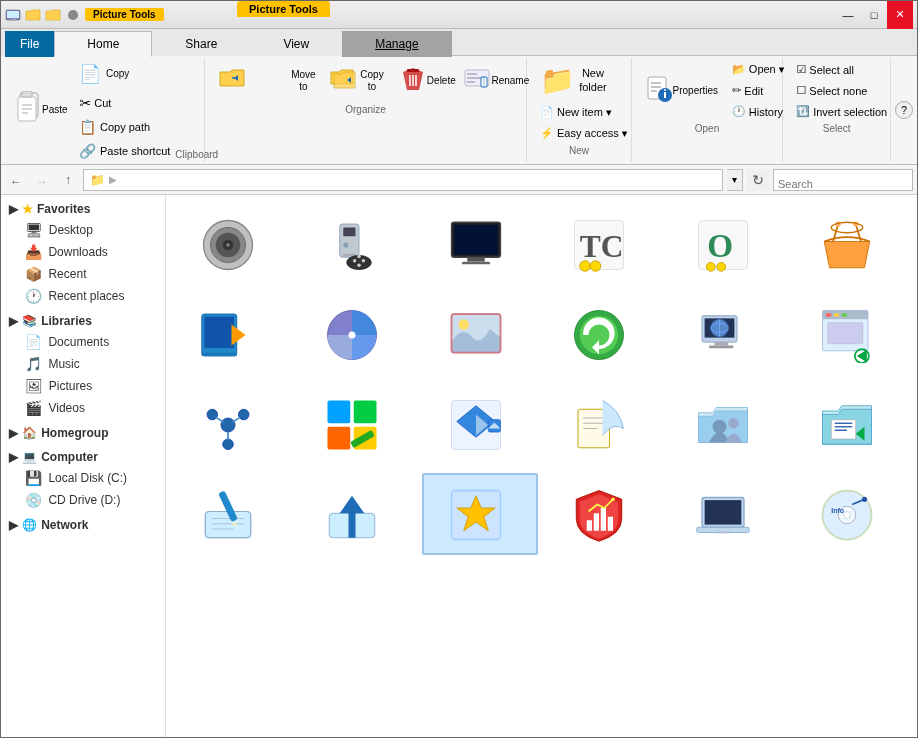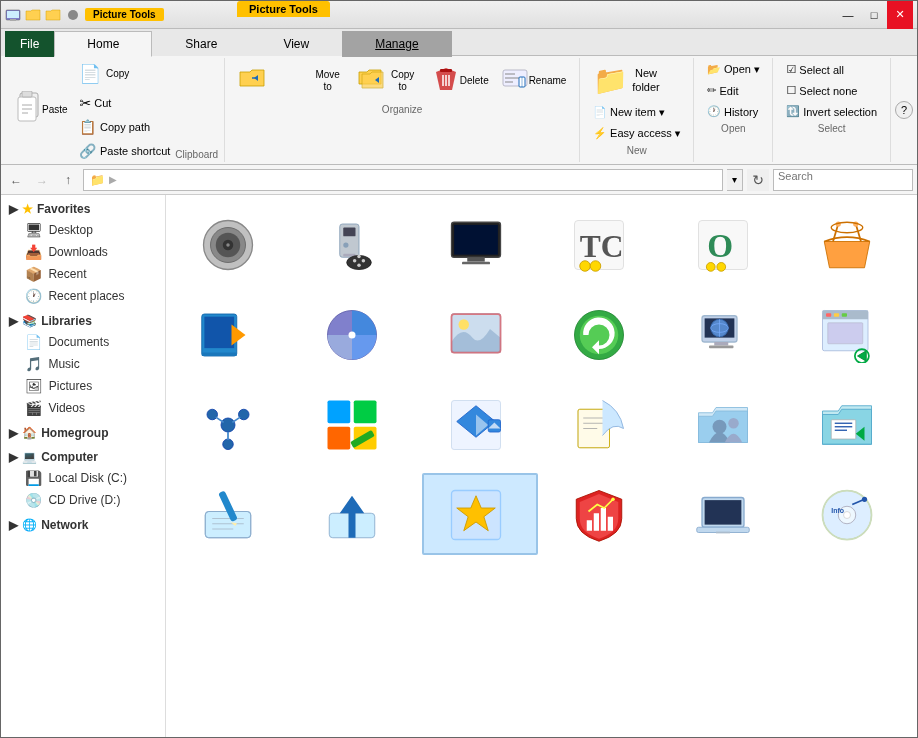--- a/index.html
+++ b/index.html
@@ -44,21 +44,21 @@
       cursor: pointer;
       border: 1px solid transparent;
       margin-bottom: -1px;
     }
     .ribbon-tab.active {
       background: #f5f5f5;
       border-color: #bbb;
       border-bottom-color: #f5f5f5;
     }
     .ribbon-tab.file-tab {
-      background: #14532d;
+      background: #0369a1;
       color: #fff;
       padding: 5px 14px;
     }
 
     .ribbon-body {
       display: flex;
       padding: 2px 0;
       background: #f5f5f5;
     }
 
@@ -135,21 +135,21 @@
       background: #fff;
       border: 1px solid #bbb;
       height: 22px;
       padding: 0 6px;
       font-size: 12px;
       gap: 4px;
     }
     .path-arrow { color: #aaa; font-size: 10px; }
     .address-dropdown { width: 16px; height: 22px; border: 1px solid #bbb; border-left: none; background: #f0f0f0; cursor: pointer; display: flex; align-items: center; justify-content: center; font-size: 10px; }
     .refresh-btn { width: 22px; height: 22px; border: 1px solid transparent; display: flex; align-items: center; justify-content: center; cursor: pointer; font-size: 14px; color: #555; }
-    .search-box { width: 140px; height: 22px; border: 1px solid #bbb; background: #fff; display: flex; align-items: flex-start; padding: 0 4px; gap: 4px; }
+    .search-box { width: 140px; height: 22px; border: 1px solid #bbb; background: #fff; display: flex; align-items: flex-end; padding: 0 4px; gap: 4px; }
     .search-box input { border: none; outline: none; font-size: 11px; flex: 1; background: transparent; }
 
     
     .main-area {
       display: flex;
       height: calc(738px - 28px - 120px - 30px);
     }
 
     
     .sidebar {
@@ -383,20 +383,34 @@
           <span>⚡</span>
           <span>Easy access ▾</span>
         </div>
       </div>
       <div class="ribbon-group-label">New</div>
     </div>
 
     <div class="ribbon-group" style="align-items: flex-start;">
       <div class="ribbon-group-content" style="flex-direction: row; gap: 4px;">
 
+        <div class="ribbon-btn" style="min-width: 44px;">
+          <div class="icon">
+            <svg width="28" height="30" viewBox="0 0 28 30">
+              <rect x="3" y="4" width="18" height="22" rx="2" fill="#fff" stroke="#aaa" stroke-width="1"></rect>
+              <line x1="6" y1="10" x2="16" y2="10" stroke="#888" stroke-width="1"></line>
+              <line x1="6" y1="14" x2="16" y2="14" stroke="#888" stroke-width="1"></line>
+              <line x1="6" y1="18" x2="12" y2="18" stroke="#888" stroke-width="1"></line>
+              <circle cx="20" cy="22" r="7" fill="#1e6bb8"></circle>
+              <line x1="20" y1="19" x2="20" y2="25" stroke="#fff" stroke-width="2"></line>
+              <circle cx="20" cy="17" r="1" fill="#fff"></circle>
+            </svg>
+          </div>
+          <div class="label">Properties</div>
+        </div>
 
         <div style="display:flex; flex-direction:column; gap:2px; justify-content: center;">
           <div class="ribbon-btn-small">
             <span>📂</span>
             <span>Open ▾</span>
           </div>
           <div class="ribbon-btn-small">
             <span>✏</span>
             <span>Edit</span>
           </div>

